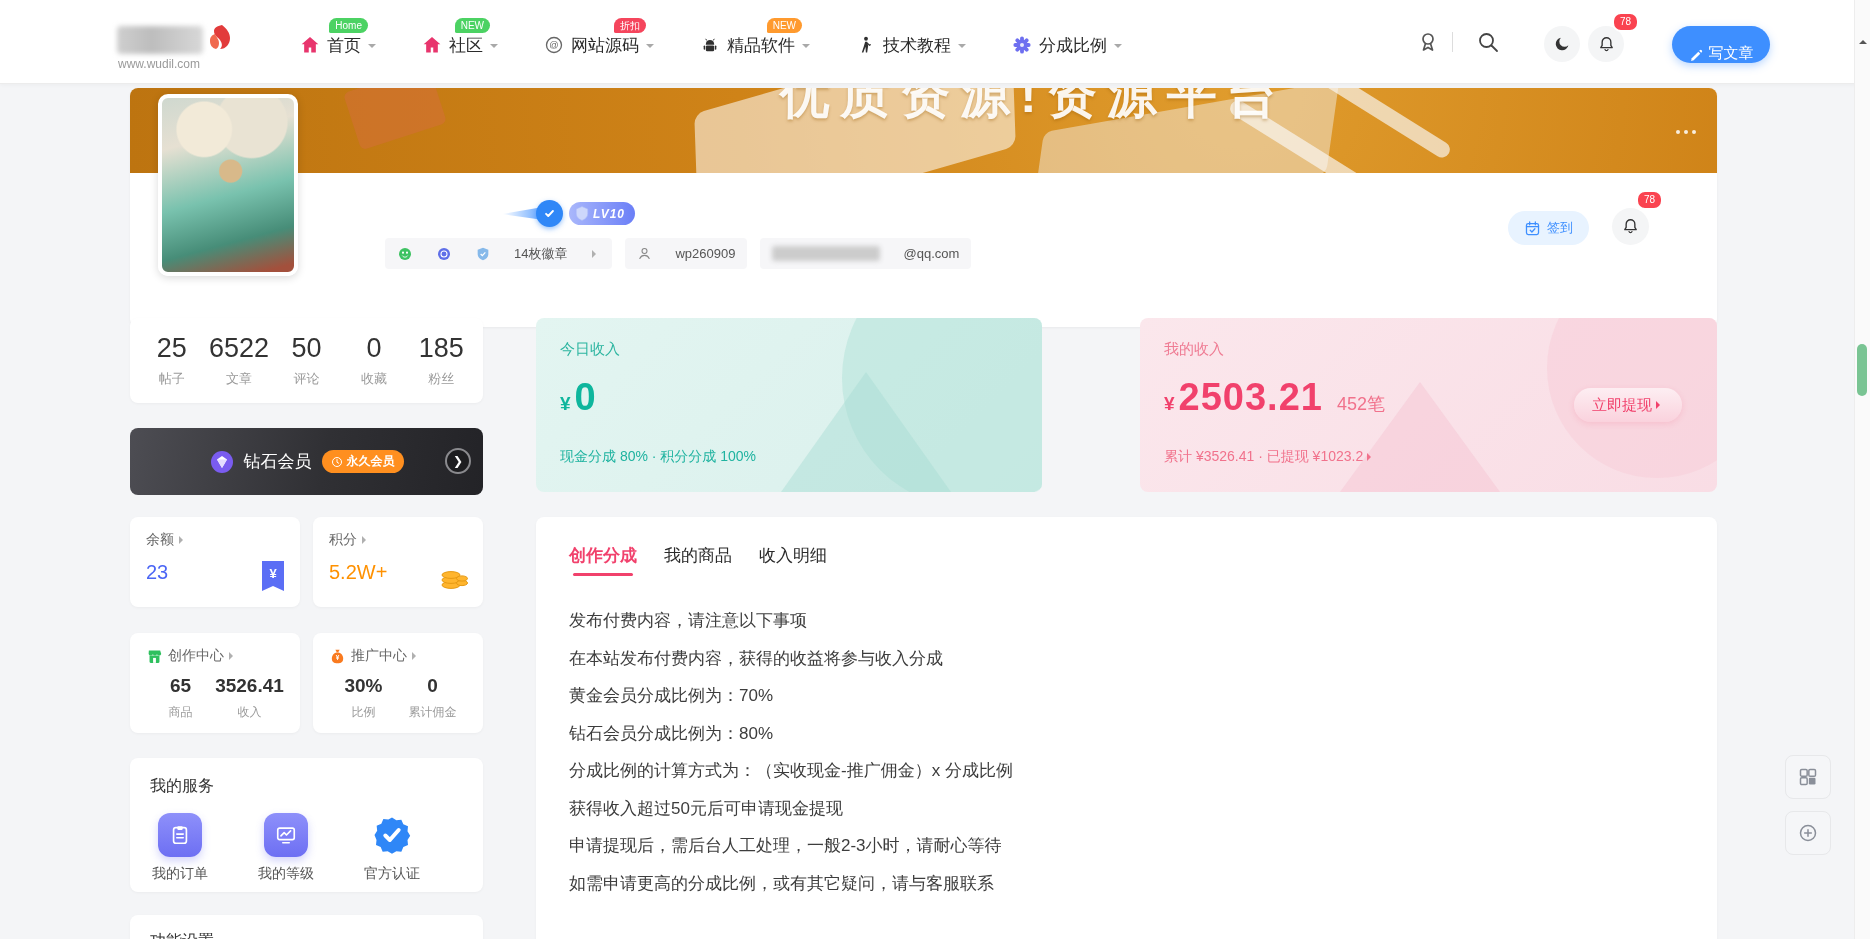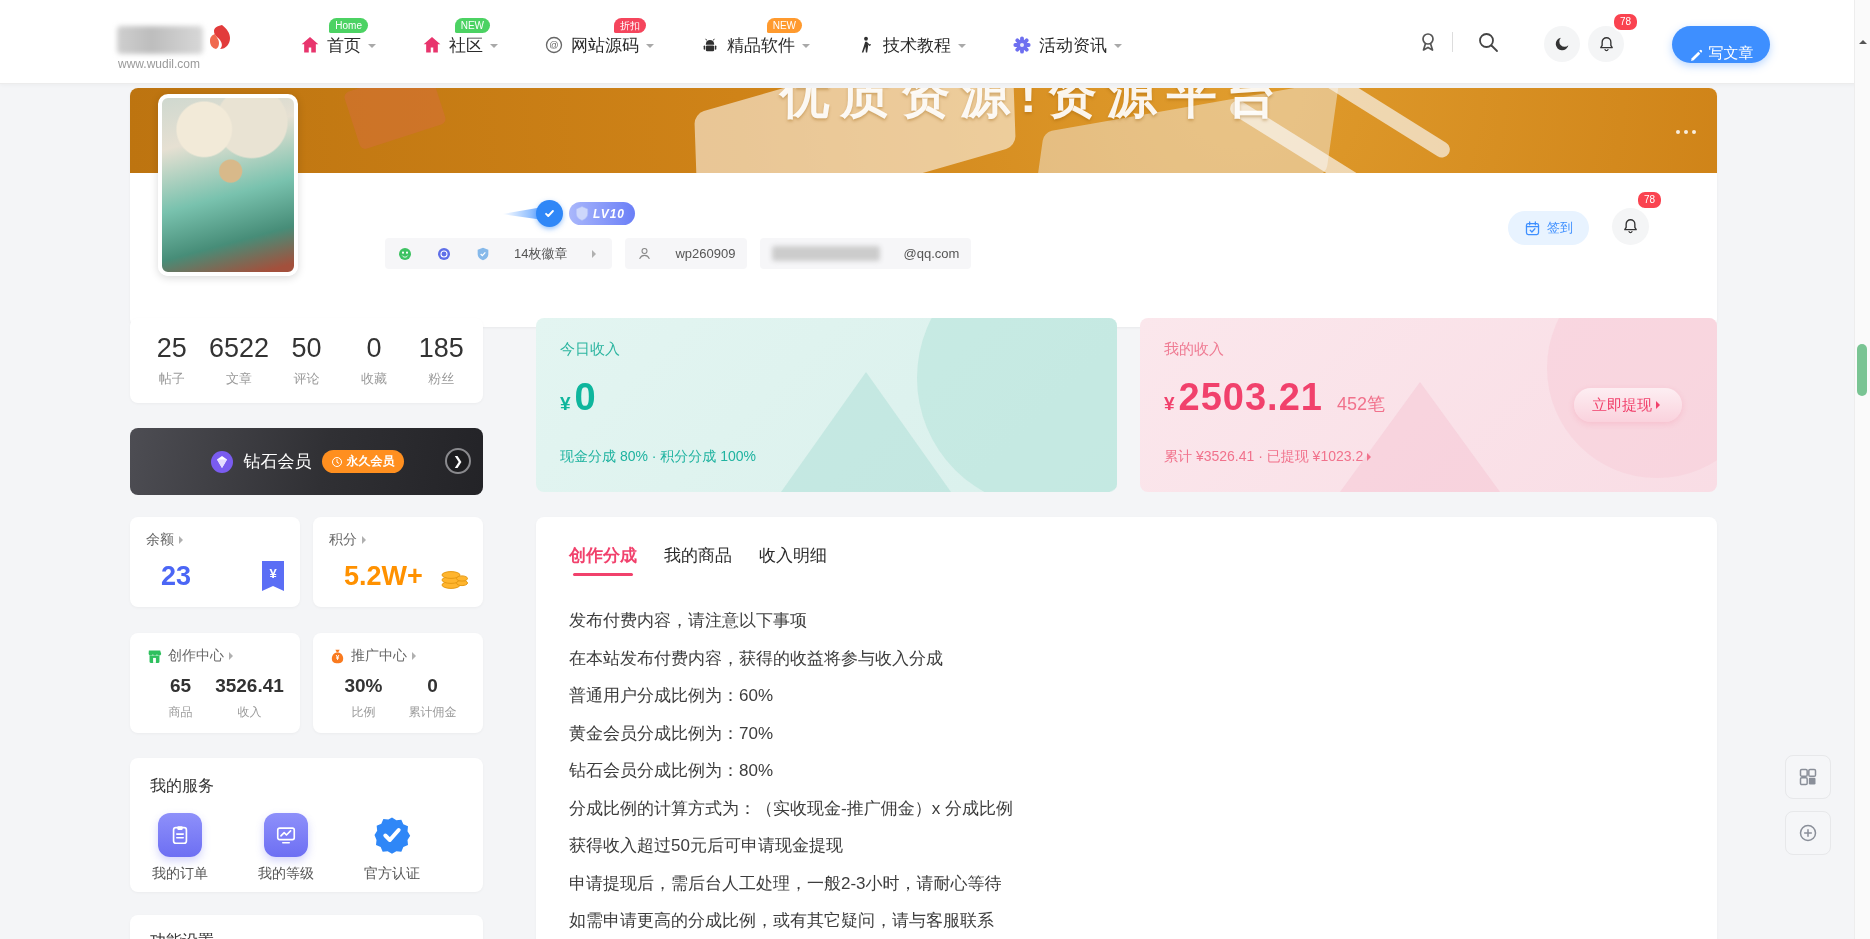--- a/index.html
+++ b/index.html
@@ -91,39 +91,39 @@
        display:flex;align-items:center;gap:4px;font-weight:bold;}
   .vip-arrow{position:absolute;right:12px;top:20px;width:26px;height:26px;border-radius:50%;background:#1d1d20;
        border:2px solid #8a8a8e;color:#fff;display:flex;align-items:center;justify-content:center;font-size:12px;}
   .two-col{position:absolute;left:130px;width:353px;display:flex;gap:13px;}
   .row-wallet{top:517px;height:90px;}
   .row-center{top:633px;height:100px;}
   .mini-card{flex:1;background:#fff;border-radius:8px;padding:14px 16px;position:relative;cursor:pointer;
        box-shadow:0 1px 3px rgba(0,0,0,.04);}
   .mini-card .head{font-size:14px;color:#666;display:flex;align-items:center;gap:5px;}
   .mini-card .rchev{width:0;height:0;border:4px solid transparent;border-left-color:#b0b0b0;}
-  .wallet-val{font-size:27px;font-weight:bold;margin-top:12px;margin-left:15px;}
+  .wallet-val{font-size:20px;font-weight:normal;margin-top:12px;}
   .val-blue{color:#4b66f5;} .val-orange{color:#ff9100;}
   .corner-icon{position:absolute;right:14px;bottom:12px;}
   .cc-stats{display:flex;margin-top:10px;}
   .cc-col{flex:1;text-align:center;}
   .cc-col .v{font-size:19px;font-weight:bold;color:#333;}
   .cc-col .l{font-size:12px;color:#9a9a9a;margin-top:7px;white-space:nowrap;}
   .services-card{top:758px;height:134px;padding:18px 20px;}
   .services-title{font-size:16px;color:#333;}
   .service-row{display:flex;gap:46px;margin-top:16px;}
   .service-item{width:60px;text-align:center;cursor:pointer;}
   .service-ico{width:44px;height:44px;margin:0 auto;border-radius:12px;display:flex;align-items:center;justify-content:center;}
   .ico-indigo{background:linear-gradient(180deg,#8e90fa,#6d6ff3);box-shadow:0 4px 8px rgba(109,111,243,.3);}
   .service-item .sl{font-size:14px;color:#555;margin-top:8px;white-space:nowrap;}
   .settings-card{top:915px;height:80px;padding:16px 20px;font-size:16px;color:#333;}
 
   
   .income-card{position:absolute;top:318px;height:174px;border-radius:8px;overflow:hidden;padding:22px 24px;}
-  .teal-card{left:536px;width:581px;background:linear-gradient(135deg,#e3f5f1,#d9f0ec);}
+  .teal-card{left:536px;width:506px;background:linear-gradient(135deg,#e3f5f1,#d9f0ec);}
   .teal-card .deco1{position:absolute;right:-60px;top:-70px;width:260px;height:260px;border-radius:50%;background:rgba(176,226,216,.5);}
   .teal-card .deco2{position:absolute;left:160px;bottom:-120px;width:340px;height:240px;background:rgba(167,220,211,.45);
        clip-path:polygon(50% 0,100% 100%,0 100%);}
   .pink-card{left:1140px;width:577px;background:linear-gradient(135deg,#fbe7ec,#f9dde5);}
   .pink-card .deco1{position:absolute;right:-50px;top:-60px;width:220px;height:220px;border-radius:50%;background:rgba(247,205,216,.55);}
   .pink-card .deco2{position:absolute;left:120px;bottom:-110px;width:320px;height:220px;background:rgba(246,198,211,.5);
        clip-path:polygon(50% 0,100% 100%,0 100%);}
   .inc-title{font-size:15px;position:relative;}
   .teal-card .inc-title{color:#2cb5a0;}
   .pink-card .inc-title{color:#ef7b93;}
@@ -234,21 +234,21 @@
       <div class="nav-item">
         <span class="nicon">
           <svg viewBox="0 0 24 24">
               <g stroke="#6e6ff0" stroke-width="4.6" stroke-linecap="round">
           <path d="M12 4v16M4 12h16M6.4 6.4l11.2 11.2M17.6 6.4L6.4 17.6"></path>
               </g>
           <circle cx="12" cy="12" r="6.4" fill="#6e6ff0"></circle>
               <circle cx="12" cy="12" r="2.4" fill="#fff" opacity=".85"></circle>
             </svg>
           </span>
-        <span class="nlabel">活动资讯</span>
+        <span class="nlabel">分成比例</span>
         <span class="chev"></span>
       </div>
     </div>
 
     <svg class="nav-right-icon" style="left:1416px" viewBox="0 0 24 24">
       <circle cx="12" cy="9" r="5" fill="none" stroke="#555" stroke-width="1.7"></circle>
       <path d="M9.5 13.5L7.5 20l4.5-2.6L16.5 20l-2-6.5" fill="none" stroke="#555" stroke-width="1.7" stroke-linejoin="round"></path>
       </svg>
     <div class="nav-divider"></div>
     <svg class="nav-right-icon" style="left:1476px" viewBox="0 0 24 24">
@@ -547,21 +547,20 @@
 
   <div class="main-card">
     <div class="tabs">
       <div class="tab active">创作分成</div>
       <div class="tab">我的商品</div>
       <div class="tab">收入明细</div>
     </div>
     <div class="lines">
       <div class="cline">发布付费内容，请注意以下事项</div>
       <div class="cline">在本站发布付费内容，获得的收益将参与收入分成</div>
-      <div class="cline">普通用户分成比例为：60%</div>
       <div class="cline">黄金会员分成比例为：70%</div>
       <div class="cline">钻石会员分成比例为：80%</div>
       <div class="cline">分成比例的计算方式为：（实收现金-推广佣金）x 分成比例</div>
       <div class="cline">获得收入超过50元后可申请现金提现</div>
       <div class="cline">申请提现后，需后台人工处理，一般2-3小时，请耐心等待</div>
       <div class="cline">如需申请更高的分成比例，或有其它疑问，请与客服联系</div>
     </div>
   </div>
 
   <div class="float-btn fb1">

